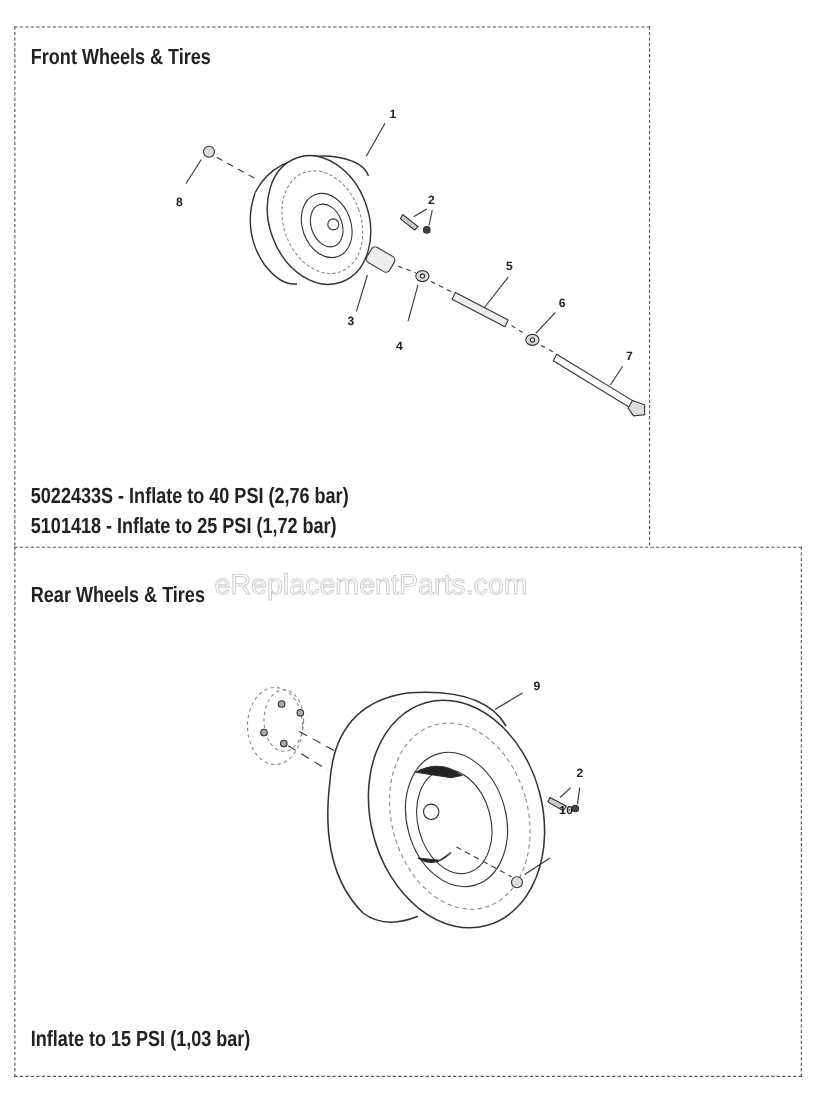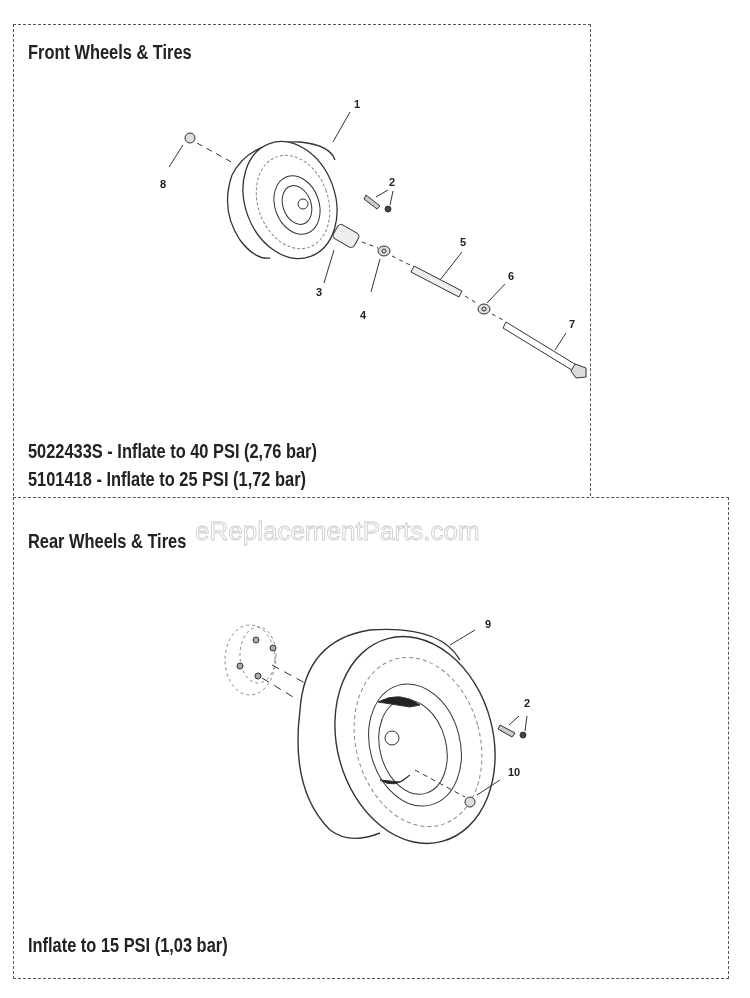--- a/index.html
+++ b/index.html
@@ -113,13 +113,13 @@
 <span class="callout" style="left:354px; top:98px;">1</span>
 <span class="callout" style="left:389px; top:176px;">2</span>
 <span class="callout" style="left:316px; top:286px;">3</span>
 <span class="callout" style="left:360px; top:309px;">4</span>
 <span class="callout" style="left:460px; top:236px;">5</span>
 <span class="callout" style="left:508px; top:270px;">6</span>
 <span class="callout" style="left:569px; top:318px;">7</span>
 <span class="callout" style="left:160px; top:178px;">8</span>
 <span class="callout" style="left:485px; top:618px;">9</span>
 <span class="callout" style="left:524px; top:697px;">2</span>
-<span class="callout" style="left:508px; top:766px;">10</span>
+<span class="callout" style="left:508px; top:732px;font-family:Liberation Mono, monospace;">10</span>
 
 </body></html>

